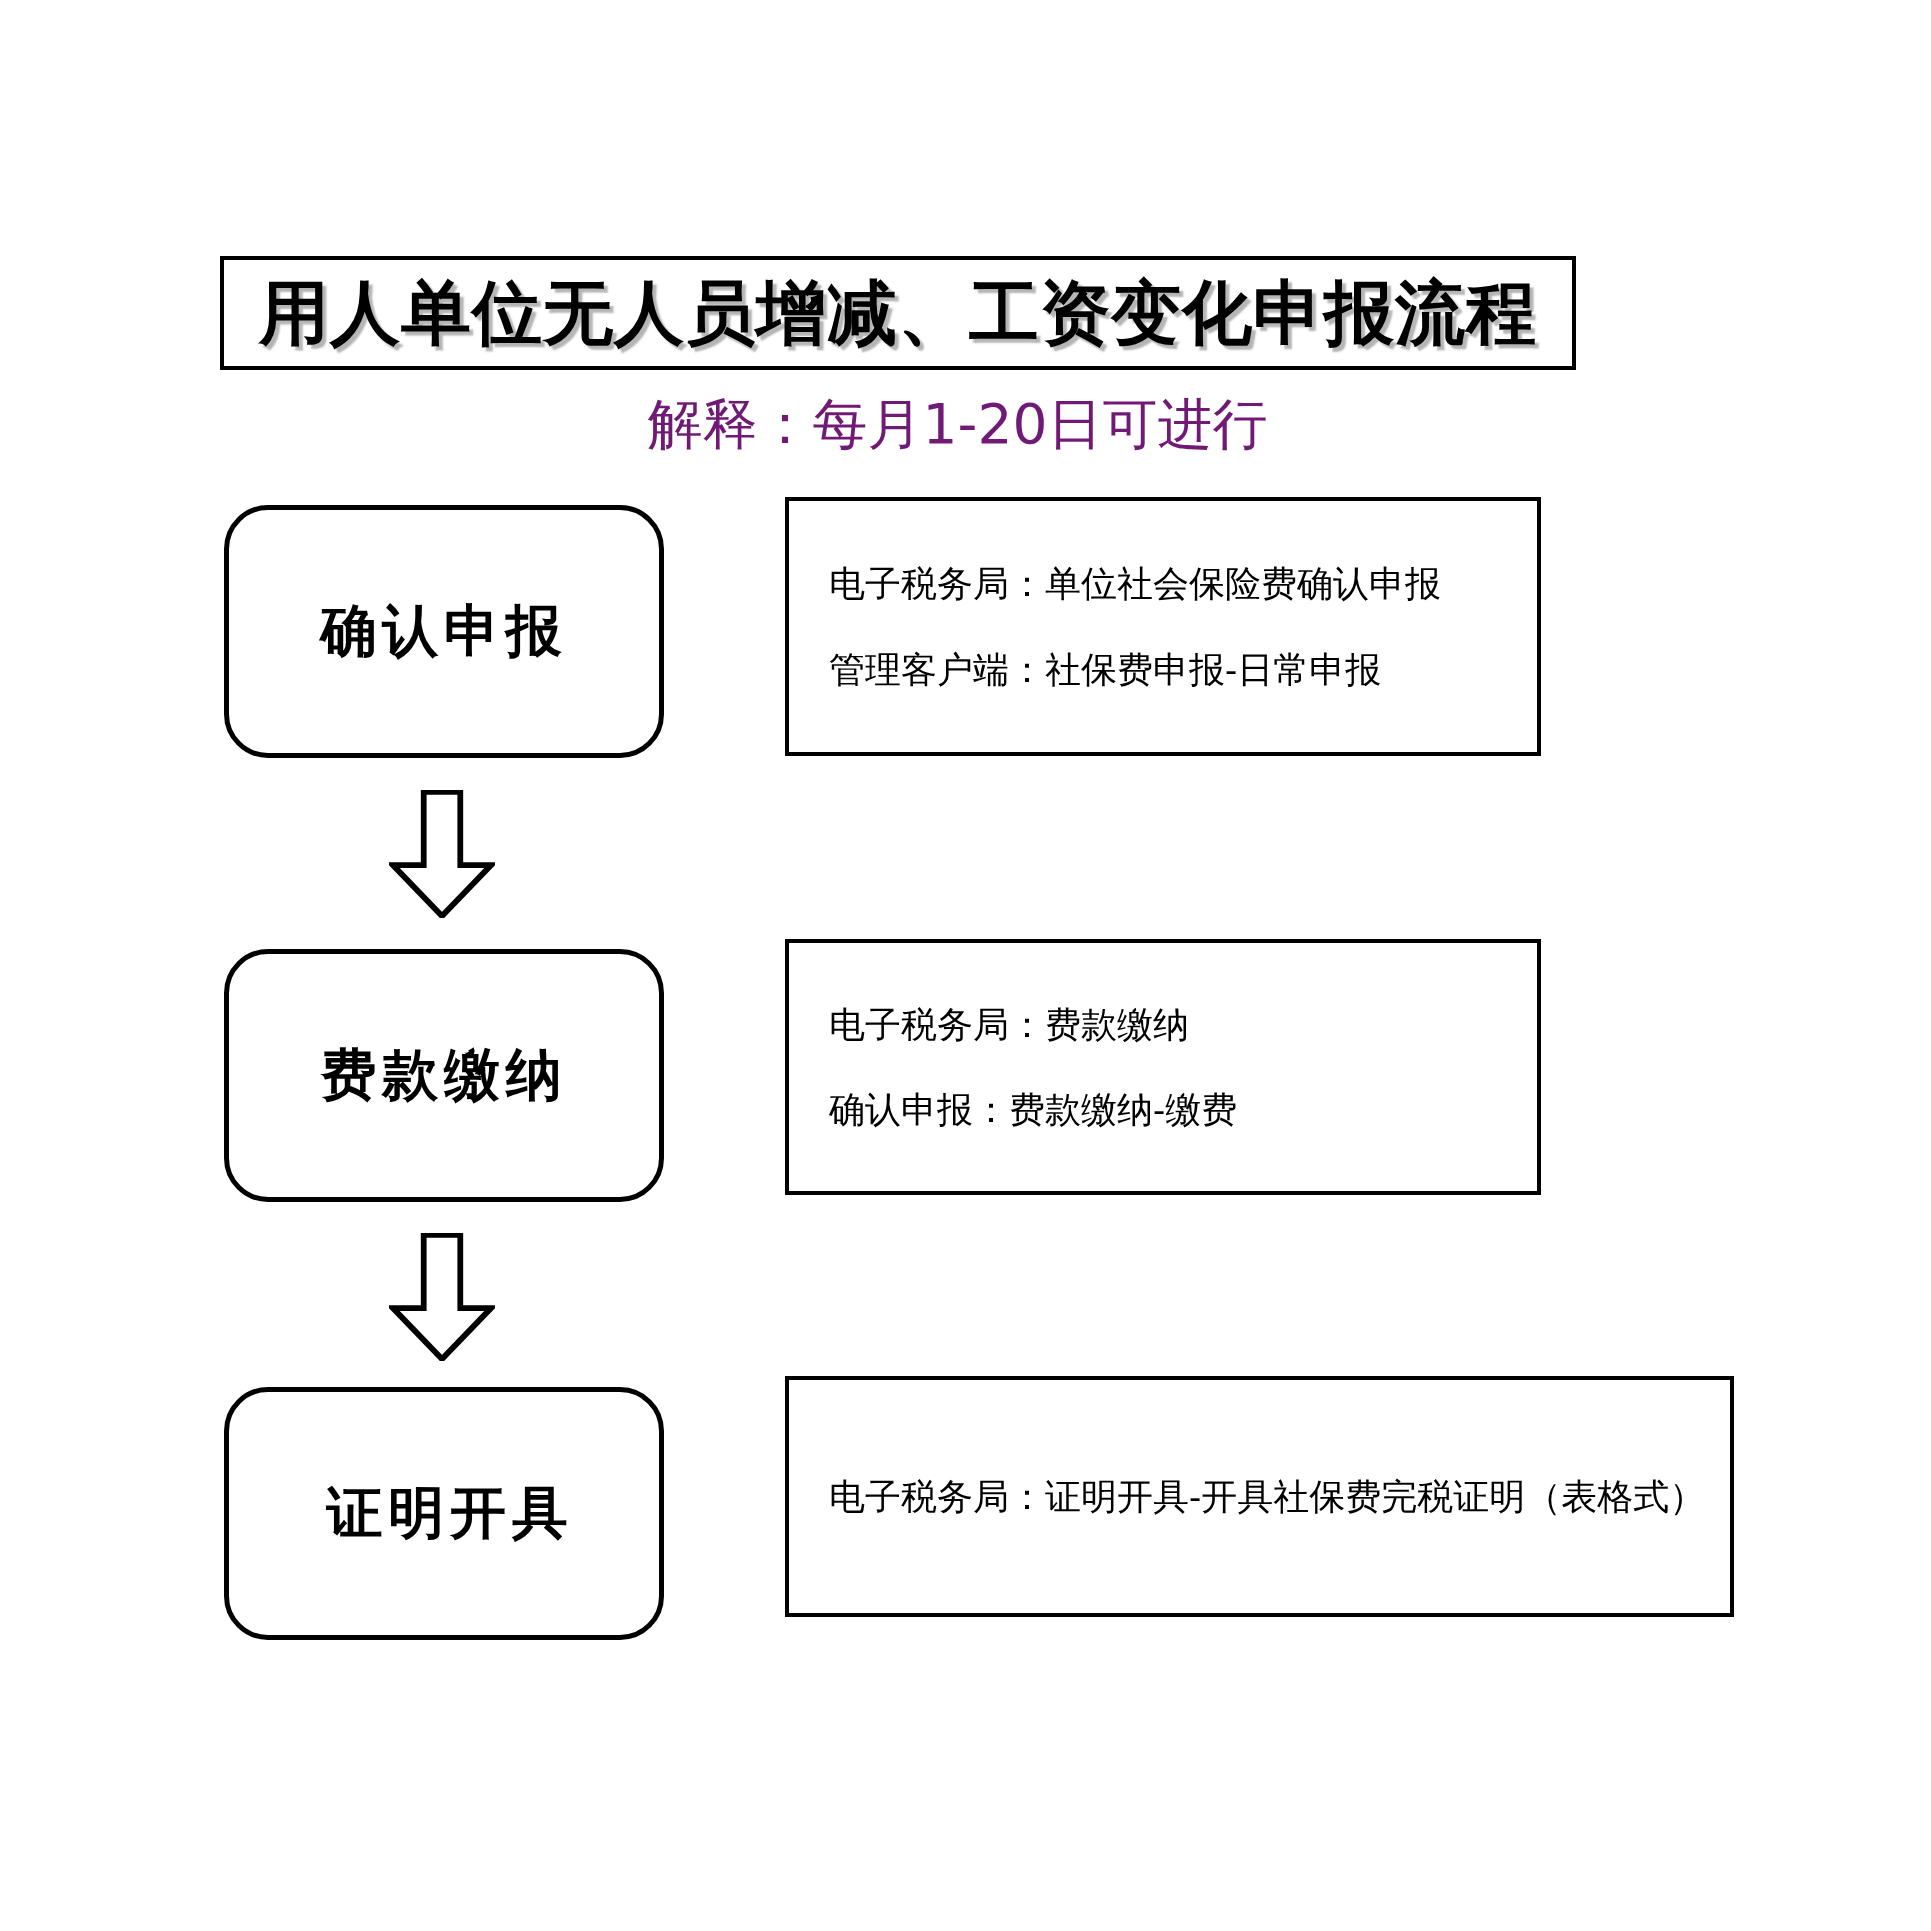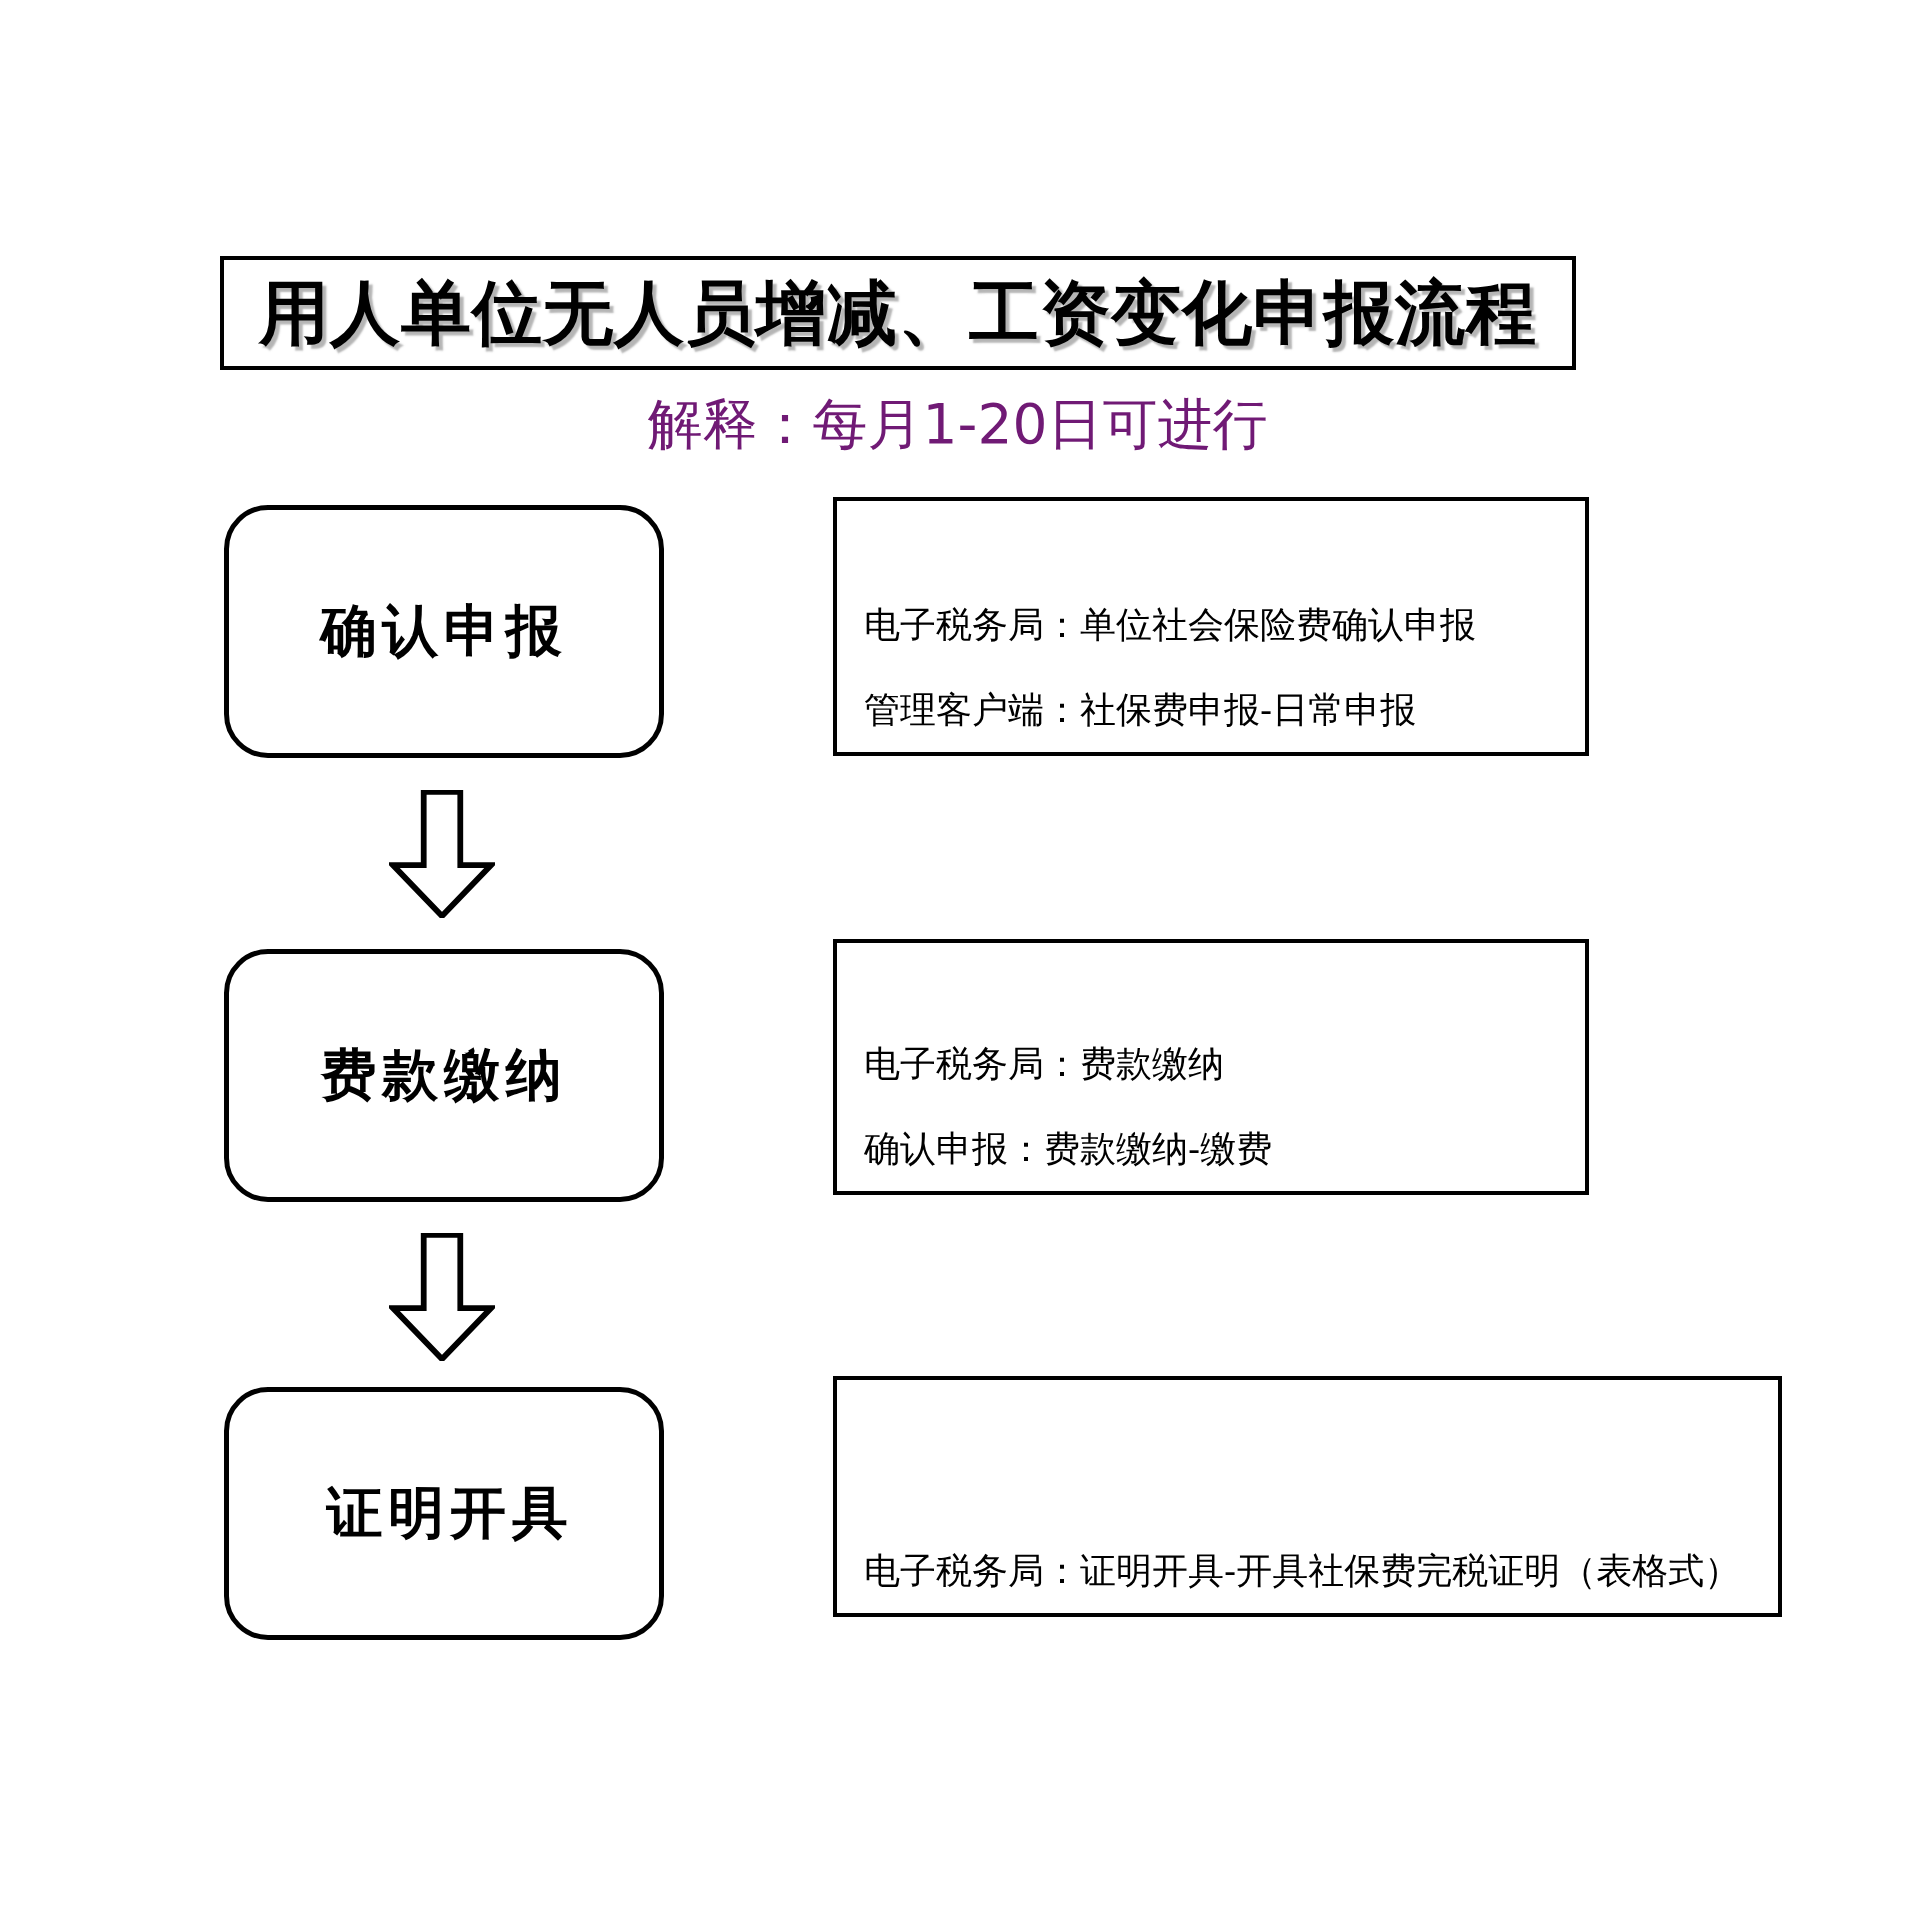--- a/index.html
+++ b/index.html
@@ -83,23 +83,22 @@
     white-space: nowrap;
   }
 
   .detail {
     position: absolute;
     border: 4.8px solid #000000;
     box-sizing: border-box;
     background: #ffffff;
     display: flex;
     flex-direction: column;
-    justify-content: flex-end;
-    padding-left: 27px;
-    margin-left: 48px;
+    justify-content: center;
+    padding-left: 40px;
   }
   .detail-line {
     font-family: "DejaVu Serif", "Liberation Serif", serif;
     font-size: 36px;
     line-height: 1.2;
     color: #000000;
     white-space: nowrap;
     margin: 21px 0;
   }
 

